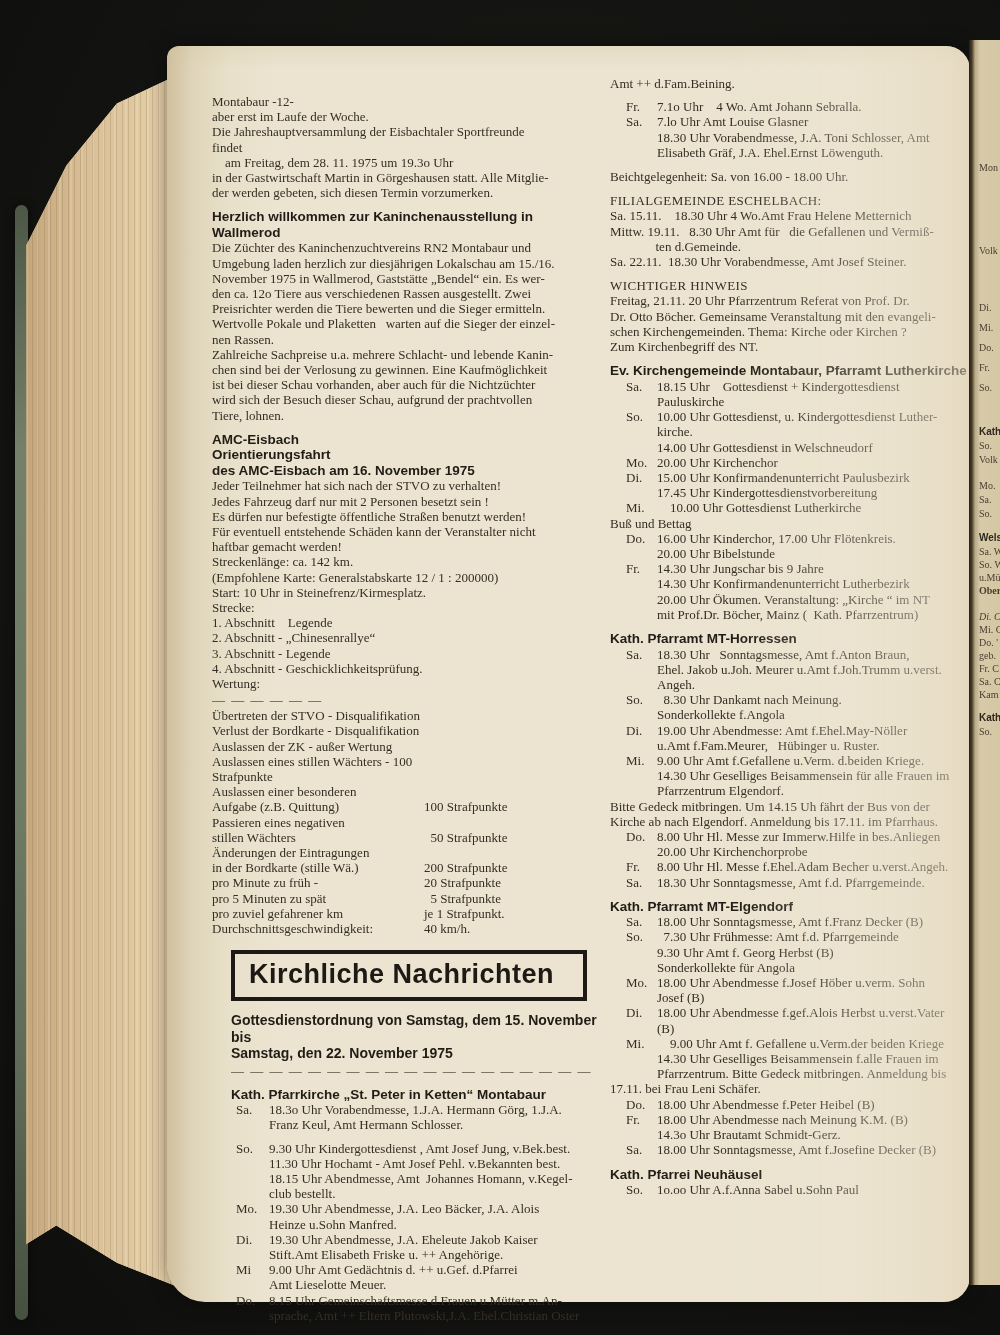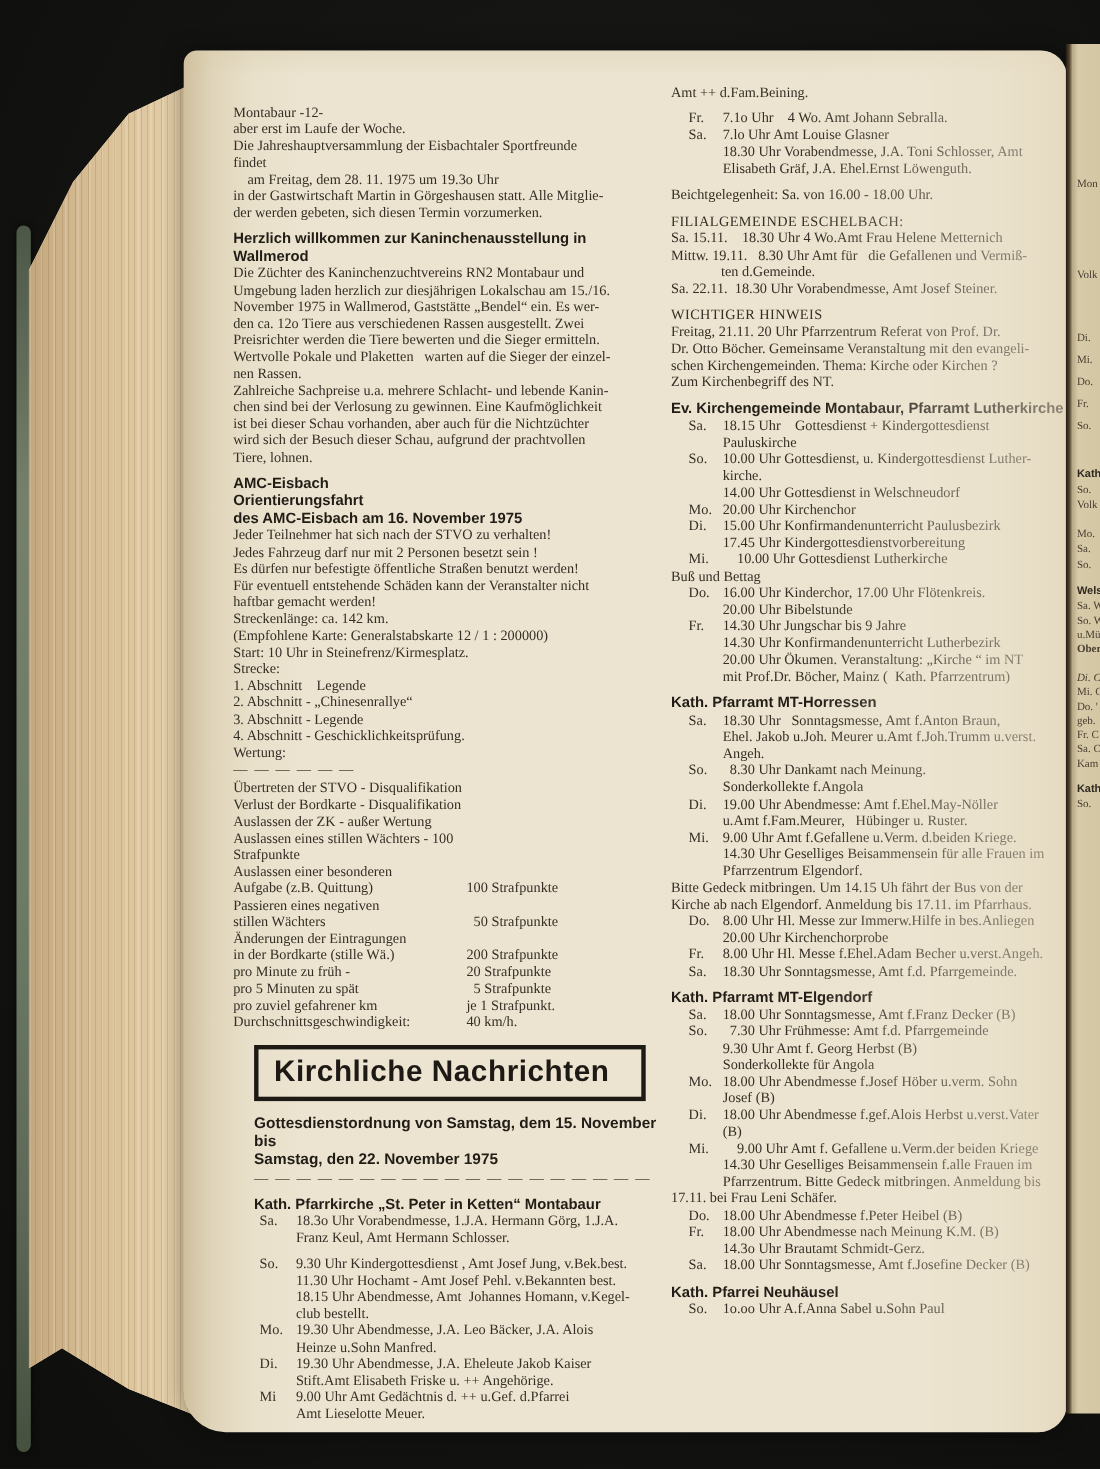--- a/index.html
+++ b/index.html
@@ -216,20 +216,27 @@
             <div class="txt">
               <div class="line">19.30 Uhr Abendmesse, J.A. Eheleute Jakob Kaiser</div>
               <div class="line">Stift.Amt Elisabeth Friske u. ++ Angehörige.</div>
             </div>
           </div>
           <div class="srow">
             <div class="day line">Mi</div>
             <div class="txt">
               <div class="line">9.00 Uhr Amt Gedächtnis d. ++ u.Gef. d.Pfarrei</div>
               <div class="line">Amt Lieselotte Meuer.</div>
+            </div>
+          </div>
+          <div class="srow">
+            <div class="day line">Do.</div>
+            <div class="txt">
+              <div class="line">8.15 Uhr Gemeinschaftsmesse d.Frauen u.Mütter m.An-</div>
+              <div class="line">sprache, Amt ++ Eltern Plutowski,J.A. Ehel.Christian Oster</div>
             </div>
           </div>
         </div>
       </div>
     <div class="col col-right">
         <div class="block para">
           <div class="line">Amt ++ d.Fam.Beining.</div>
         </div>
         <div class="block schedule">
           <div class="srow gap">

